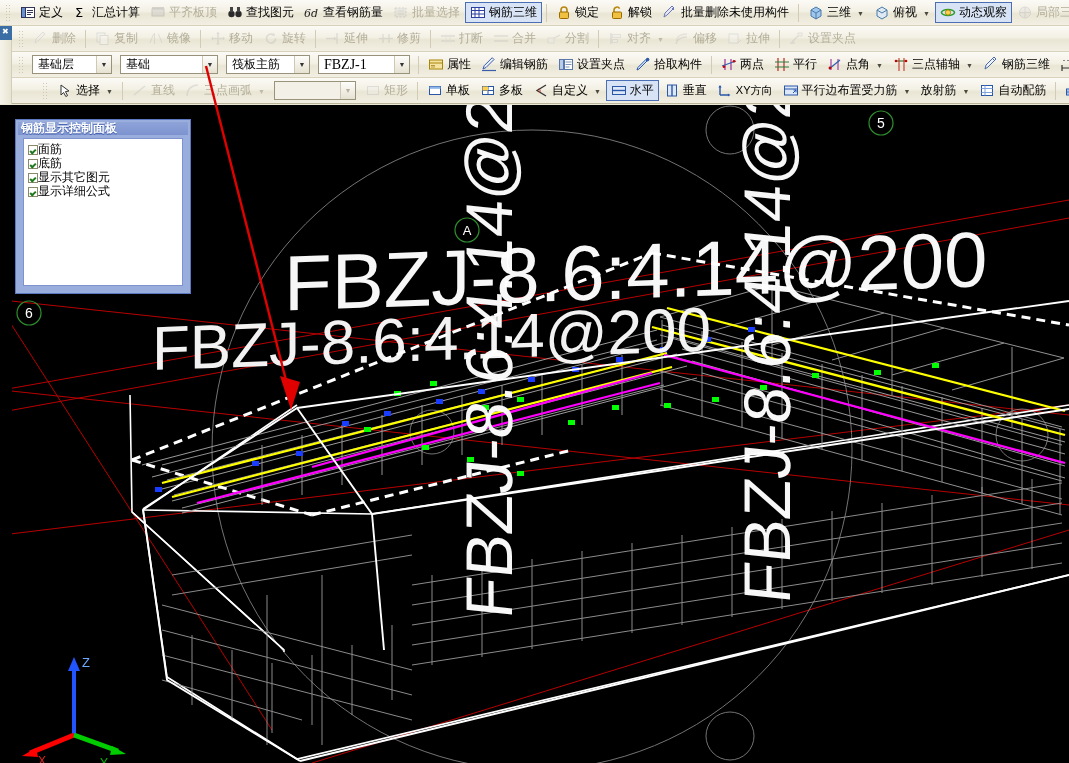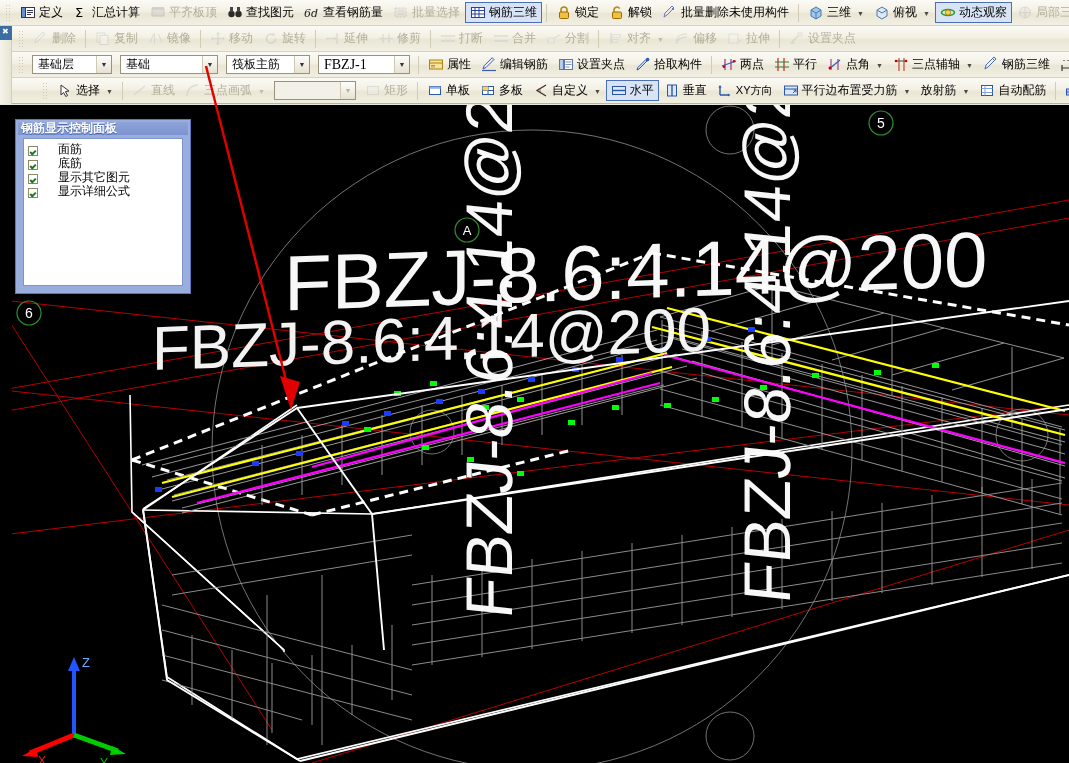--- a/index.html
+++ b/index.html
@@ -90,21 +90,21 @@
     font-weight:bold; font-size:12px; color:#ffffff;
     text-shadow:0 1px 0 #3b5aa6;
     background:linear-gradient(to bottom,#8ea3d8,#7d93d0);
     letter-spacing:0px;
   }
   #rebar-panel .body {
     position:absolute; left:7px; top:18px; right:7px; bottom:7px;
     background:#fff; border:1px solid #7d93d0;
     padding:4px 4px;
   }
-  .ck { display:flex; align-items:flex-end; gap:20px; height:13px; line-height:13px; margin-bottom:1px;}
+  .ck { display:flex; align-items:center; gap:0; height:13px; line-height:13px; margin-bottom:1px;}
   .ckbox {
     width:10px; height:10px; flex:none; margin-top:1px;
     border:1px solid #8a8a6a; background:#fff; position:relative;
   }
   .ckbox:after {
     content:""; position:absolute; left:1px; top:3px; width:4px; height:2px;
     border-left:2px solid #1f7a1f; border-bottom:2px solid #1f7a1f;
     transform:rotate(-45deg);
   }
   .ck .t { font-size:12px; color:#000; white-space:nowrap; }

